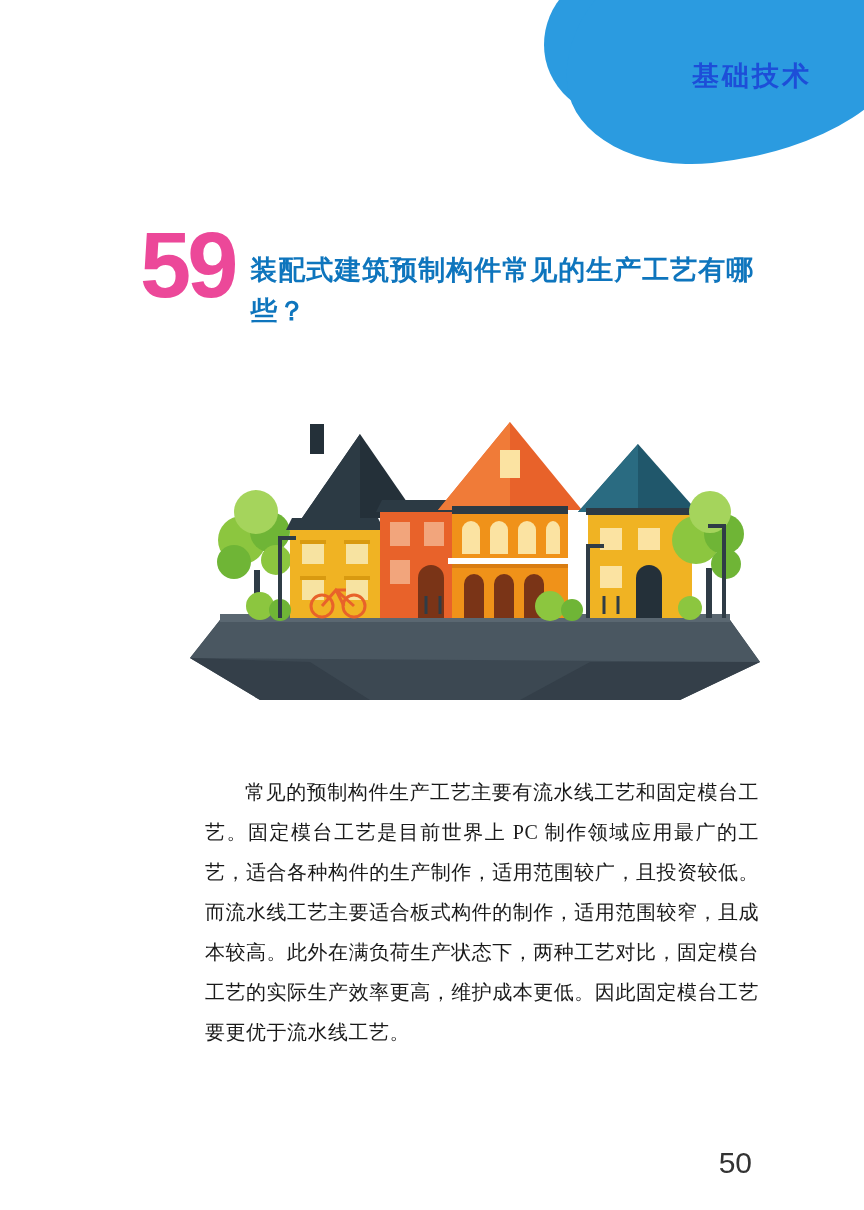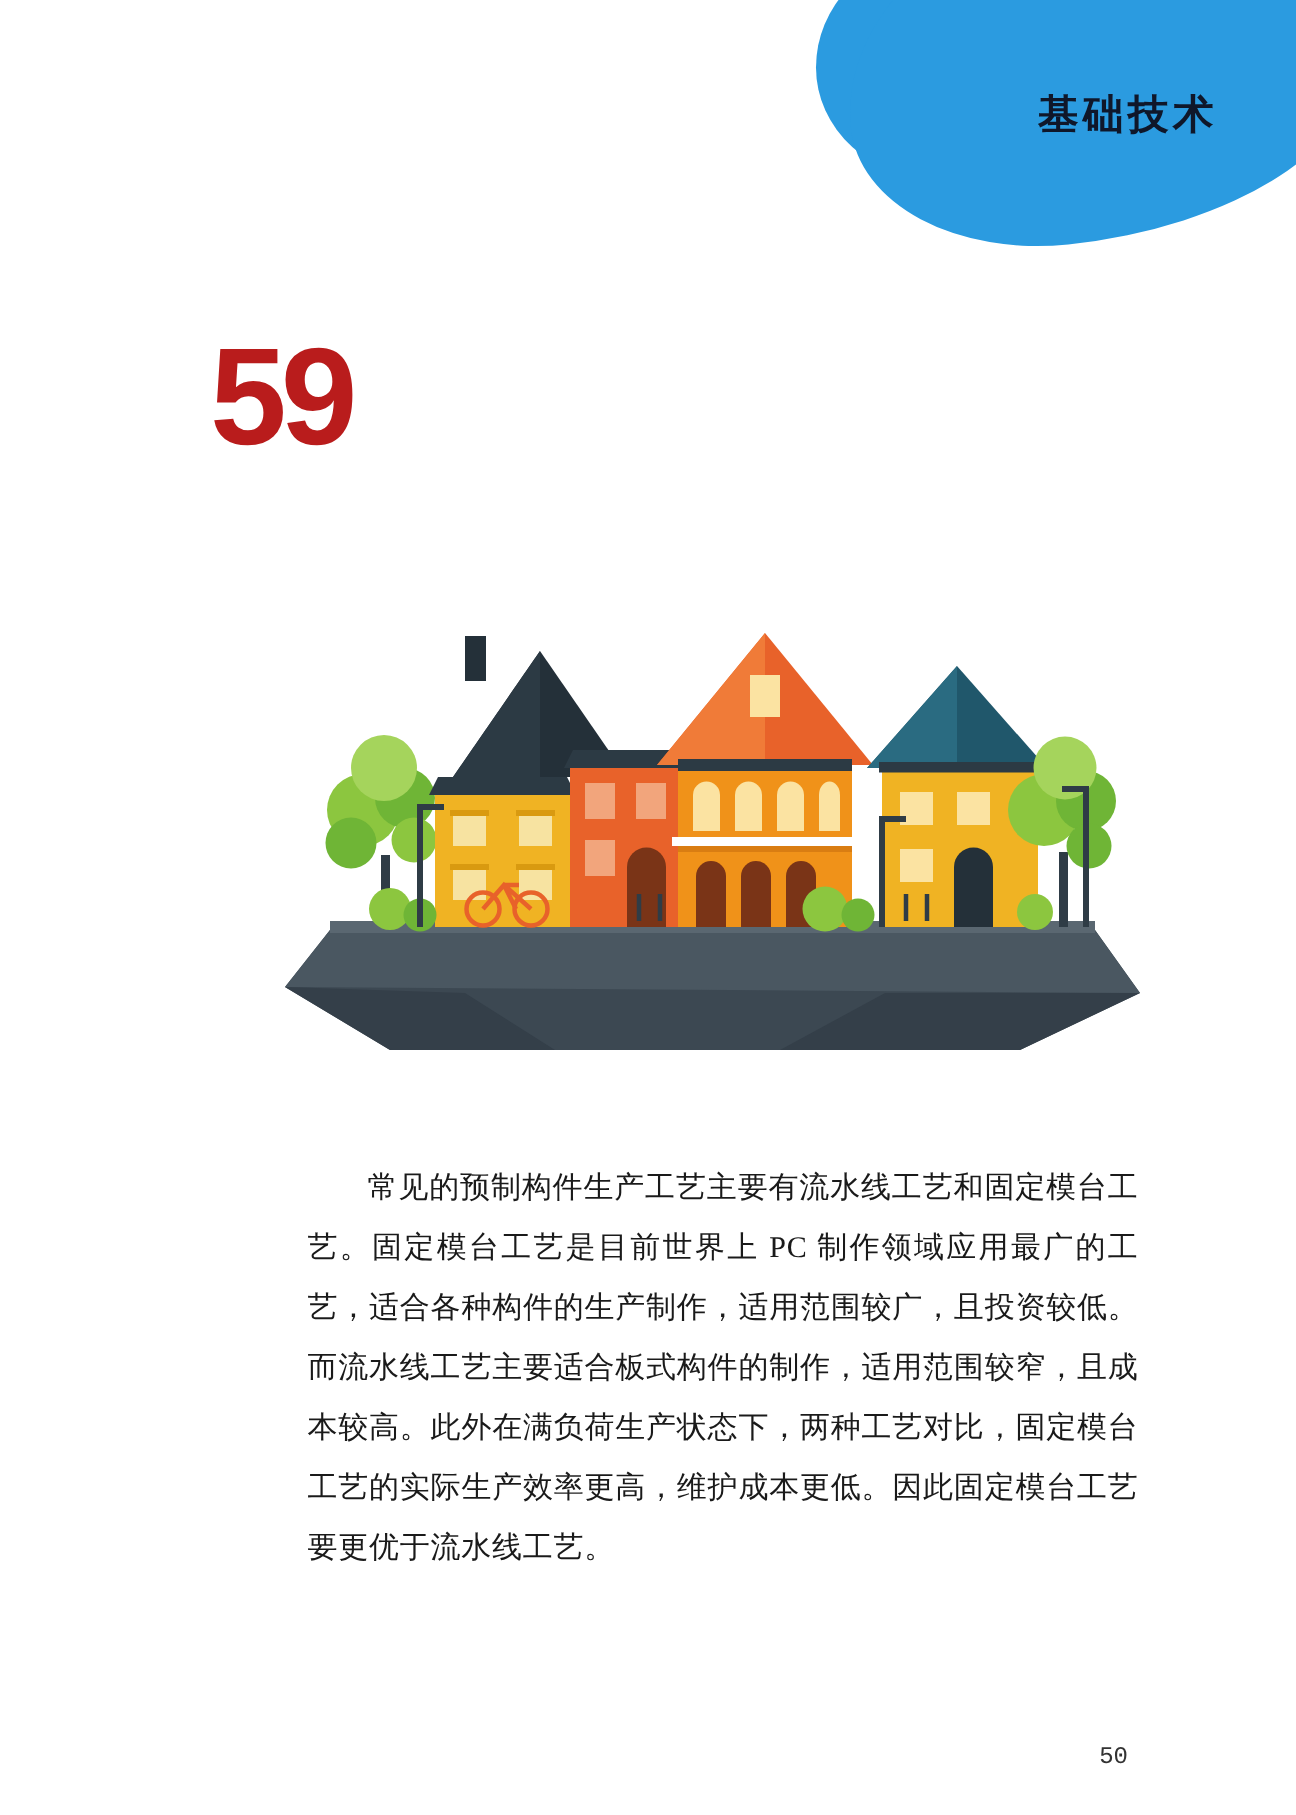--- a/index.html
+++ b/index.html
@@ -32,39 +32,39 @@
     right: 170px;
     width: 150px;
     height: 150px;
     background: #2B9BE0;
     border-radius: 50% 50% 45% 55% / 50% 45% 55% 50%;
   }
   #header-label {
     position: absolute;
     top: 58px;
     right: 52px;
-    color: #0f172a;
+    color: #1d4ed8;
     font-family: "Liberation Sans", sans-serif;
     font-weight: bold;
     font-size: 27px;
     letter-spacing: 3px;
     z-index: 5;
   }
 
   
   #title-wrap {
     position: absolute;
     top: 232px;
     left: 140px;
     width: 620px;
     display: flex;
     align-items: flex-start;
   }
   #qnum {
-    color: #b91c1c;
+    color: #ec4899;
     font-family: "Liberation Sans", sans-serif;
     font-weight: bold;
     font-size: 92px;
     line-height: 0.85;
     letter-spacing: -4px;
     margin-right: 16px;
     margin-top: -6px;
   }
   #qtitle {
     color: #0E75BD;
@@ -99,36 +99,37 @@
     text-align: justify;
     text-indent: 2em;
     letter-spacing: 0.5px;
   }
 
   
   #page-num {
     position: absolute;
     bottom: 30px;
     right: 112px;
-    font-family: Liberation Mono, monospace;
-    font-size: 16px;
+    font-family: Liberation Sans, sans-serif;
+    font-size: 30px;
     color: #333333;
   }
 </style>
 </head>
 <body>
 
 <div>
   <div id="header-blob-2"></div>
   <div id="header-blob"></div>
   <div id="header-label">基础技术</div>
 </div>
 
 <div id="title-wrap">
   <div id="qnum">59</div>
+  <div id="qtitle">装配式建筑预制构件常见的生产工艺有哪些？</div>
 </div>
 
 <div id="illus">
   <svg viewBox="0 0 570 310" width="570" height="310">
 
     <g>
       <polygon points="30,220 540,220 570,262 490,300 70,300 0,258" fill="#3C4852"></polygon>
       <polygon points="30,220 540,220 570,262 0,258" fill="#4A5761"></polygon>
       <polygon points="0,258 70,300 180,300 120,262" fill="#343F49"></polygon>
       <polygon points="570,262 490,300 330,300 400,262" fill="#343F49"></polygon>

